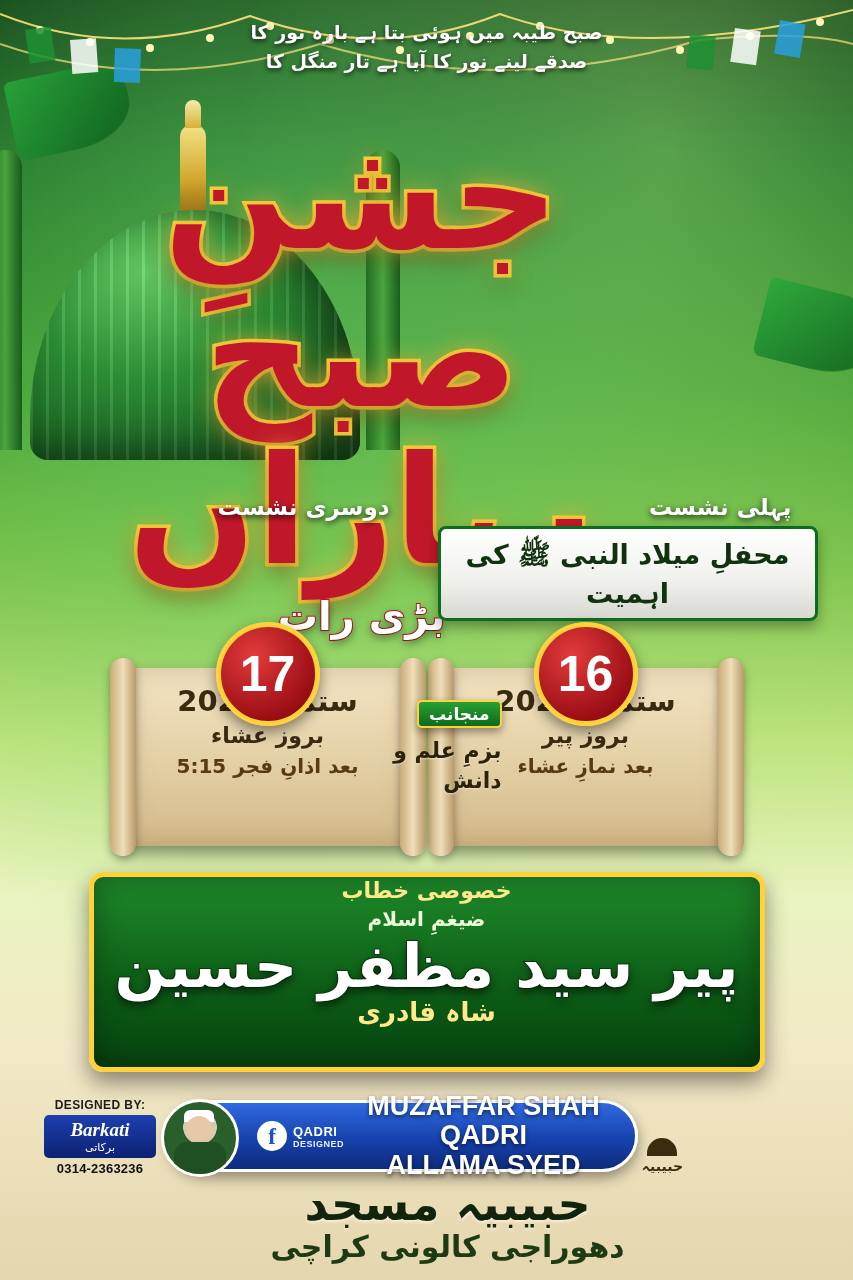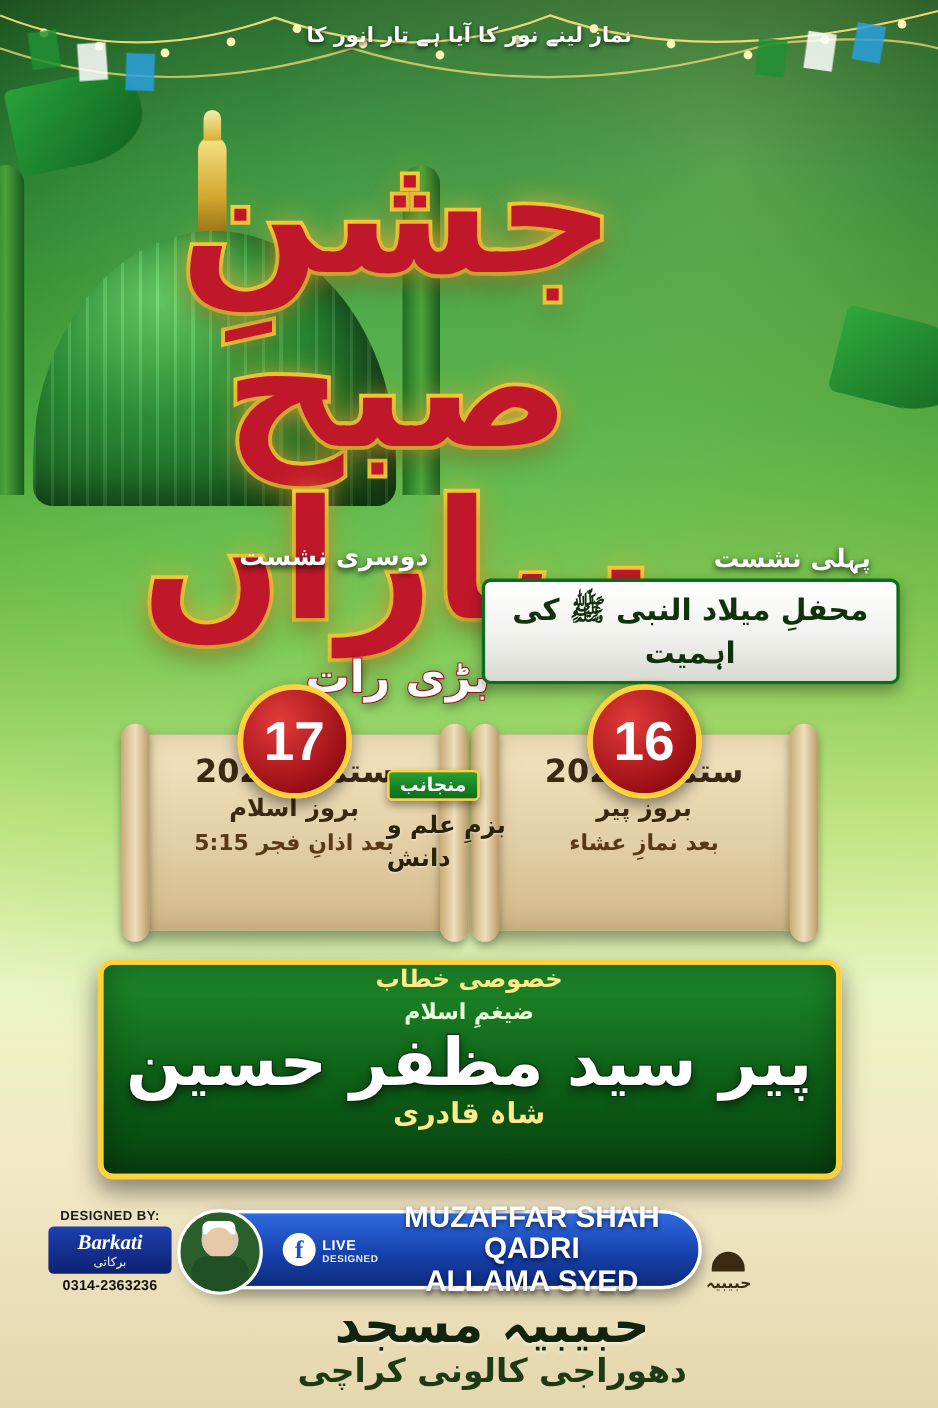--- a/index.html
+++ b/index.html
@@ -154,21 +154,21 @@
     width: 104px; height: 104px; border-radius: 50%;
     background: radial-gradient(circle at 35% 30%, #e23b3b, #9c0f16 70%, #6d070c);
     border: 5px solid #ffd23c;
     box-shadow: 0 6px 14px rgba(0,0,0,.45);
     display: flex; align-items: center; justify-content: center;
     color: #ffffff; font-size: 50px; font-weight: bold;
     font-family: "Liberation Sans", sans-serif;
   }
   .center-plaque {
     position: absolute; top: 700px; left: 50%; transform: translateX(-50%);
-    width: 150px; text-align: left; direction: rtl; z-index: 4;
+    width: 150px; text-align: right; direction: rtl; z-index: 4;
   }
   .plaque-ribbon {
     display: inline-block;
     background: linear-gradient(180deg,#27a034,#0f6b1b);
     border: 2px solid #ffd23c; border-radius: 5px;
     color: #ffffff; font-family: "DejaVu Sans", sans-serif;
     font-size: 17px; font-weight: bold; padding: 2px 10px;
     box-shadow: 0 4px 8px rgba(0,0,0,.4);
   }
   .plaque-text {
@@ -338,21 +338,22 @@
         <rect x="70" y="40" width="26" height="34" fill="#ffffff" transform="rotate(-4 70 40)"></rect>
         <rect x="115" y="48" width="26" height="34" fill="#2aa0e0" transform="rotate(2 115 48)"></rect>
         <rect x="690" y="34" width="26" height="34" fill="#1f8f33" transform="rotate(6 690 34)"></rect>
         <rect x="735" y="28" width="26" height="34" fill="#ffffff" transform="rotate(8 735 28)"></rect>
         <rect x="780" y="20" width="26" height="34" fill="#2aa0e0" transform="rotate(10 780 20)"></rect>
       </g>
     </svg>
   </div>
 
   <div class="couplet">
-    <div>نماز لینے نور کا آیا ہے تار انور کا</div>
+    <div>صبح طیبہ میں ہوئی بتا ہے بارہ نور کا</div>
+    <div>صدقے لینے نور کا آیا ہے تار منگل کا</div>
   </div>
 
   <div class="title-block">
     <div class="title-main">جشنِ صبح بہاراں</div>
     <div class="title-sub">بڑی رات</div>
   </div>
 
   <div class="sessions">
     <div class="session">
       <div class="session-tag">پہلی نشست</div>
@@ -373,21 +374,21 @@
         <div class="scroll-day">بروز پیر</div>
         <div class="scroll-time">بعد نمازِ عشاء</div>
       </div>
       <div class="day-badge">16</div>
     </div>
 
     <div class="scroll-card">
       <div class="scroll-paper"></div>
       <div class="scroll-text">
         <div class="scroll-date">ستمبر 2024</div>
-        <div class="scroll-day">بروز اسلام</div>
+        <div class="scroll-day">بروز عشاء</div>
         <div class="scroll-time">بعد اذانِ فجر 5:15</div>
       </div>
       <div class="day-badge">17</div>
     </div>
   </div>
 
   <div class="center-plaque">
     <div class="plaque-ribbon">منجانب</div>
     <div class="plaque-text">بزمِ علم و دانش</div>
   </div>
@@ -410,21 +411,21 @@
 
   <div class="live-strip">
     <div class="live-photo">
       <div class="cap"></div>
       <div class="head"></div>
       <div class="body"></div>
     </div>
     <div class="fb-badge">
       <div class="fb-circle">f</div>
       <div>
-        <div class="live-word">LIVE</div>
+        <div class="live-word">QADRI</div>
         <div class="live-word" style="font-size:9px;opacity:.9">DESIGNED</div>
       </div>
     </div>
     <div class="live-name">
       <div>MUZAFFAR SHAH QADRI</div>
       <div>ALLAMA SYED</div>
     </div>
   </div>
 
   <div class="venue">

